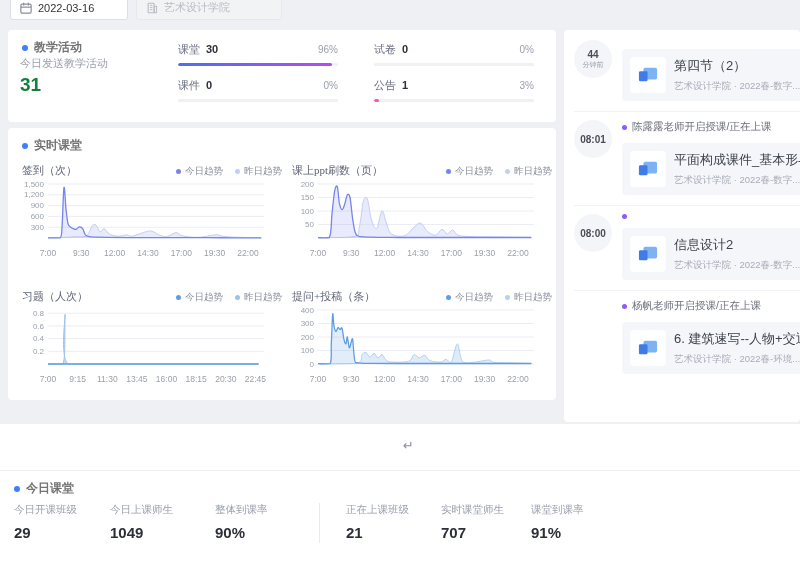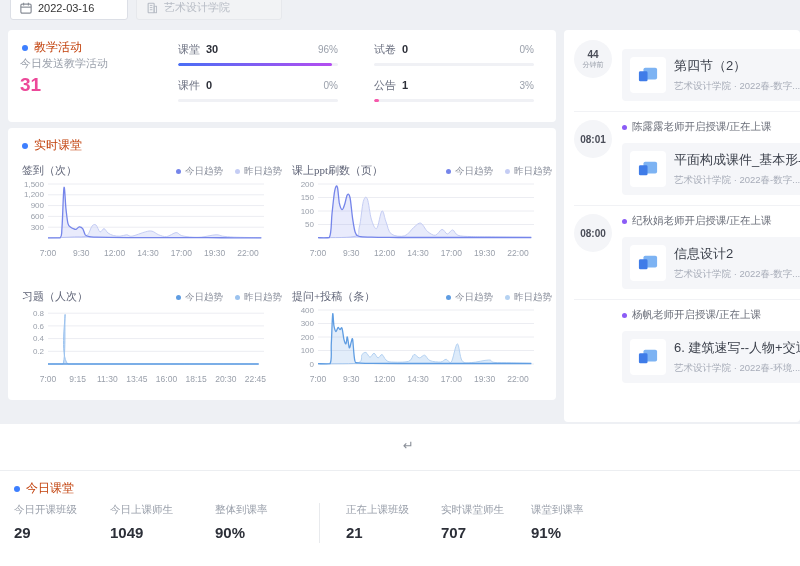--- a/index.html
+++ b/index.html
@@ -1,33 +1,33 @@
 <!DOCTYPE html>
 <html><head>
 <meta charset="utf-8">
 <style>
   html,body{margin:0;padding:0;}
   #app{position:relative;width:800px;height:566px;background:#eef0f4;overflow:hidden;
        font-family:"Liberation Sans","DejaVu Sans",sans-serif;color:#333;}
   .card{position:absolute;background:#fff;border-radius:4px;}
   .card-head{display:flex;align-items:center;gap:6px;padding:9px 14px 0;}
   .head-dot{width:6px;height:6px;border-radius:50%;flex:none;}
-  .card-title{font-size:12px;font-weight:normal;color:#c2410c;}
+  .card-title{font-size:12px;font-weight:bold;color:#737373;}
 
   
   .field{position:absolute;top:-5px;height:25px;display:flex;align-items:center;gap:6px;
          padding:0 9px;border-radius:3px;font-size:11px;box-sizing:border-box;}
   #date-field{left:10px;width:118px;background:#fff;border:1px solid #dcdfe6;color:#333;}
   #school-field{left:136px;width:146px;background:#f2f3f5;border:1px solid #e6e8ec;color:#b7bcc5;}
 
   
   #card-activity{left:8px;top:30px;width:548px;height:92px;}
   #ta-left{position:absolute;left:12px;top:26px;}
   #ta-label{font-size:11px;color:#9aa0ab;}
-  #ta-value{font-size:19px;font-weight:bold;color:#ec4899;margin-top:3px;}
+  #ta-value{font-size:19px;font-weight:bold;color:#15803d;margin-top:3px;}
   #ta-stats{position:absolute;left:170px;top:12px;display:grid;grid-template-columns:160px 160px;column-gap:36px;row-gap:12px;}
   .ta-stat-top{display:flex;align-items:baseline;font-size:11px;color:#6b7080;}
   .ta-val{color:#2c2f38;font-weight:bold;margin-left:6px;}
   .ta-pct{margin-left:auto;font-size:10px;color:#9aa0ab;}
   .ta-bar{height:3px;background:#f0f1f5;border-radius:2px;margin-top:6px;overflow:hidden;}
   .ta-bar i{display:block;height:100%;border-radius:2px;}
 
   
   #card-realtime{left:8px;top:128px;width:548px;height:272px;}
   #charts-grid{position:absolute;left:10px;top:34px;display:grid;grid-template-columns:270px 270px;row-gap:14px;}
@@ -322,21 +322,20 @@
            <div class="cs">艺术设计学院 · 2022春-数字...</div>
          </span>
        </div>
      </div>
         <div class="feed-item divided">
        <div class="badge">
             <span class="t1">08:00</span>
           </div>
        <div class="event">
          <span class="pdot" style="background:#8b5cf6"></span>
-         <span>纪秋娟老师开启授课/正在上课</span>
        </div>
        <div class="course">
          <span class="cicon">
               <svg width="22" height="20" viewBox="0 0 24 22">
                 <rect x="7" y="3" width="15" height="13" rx="2" fill="#7db3f3"></rect>
                 <rect x="2" y="7" width="9.5" height="11" rx="1.5" fill="#3f7ce8"></rect>
               </svg>
             </span>
          <span style="min-width:0">
            <div class="ct">信息设计2</div>

